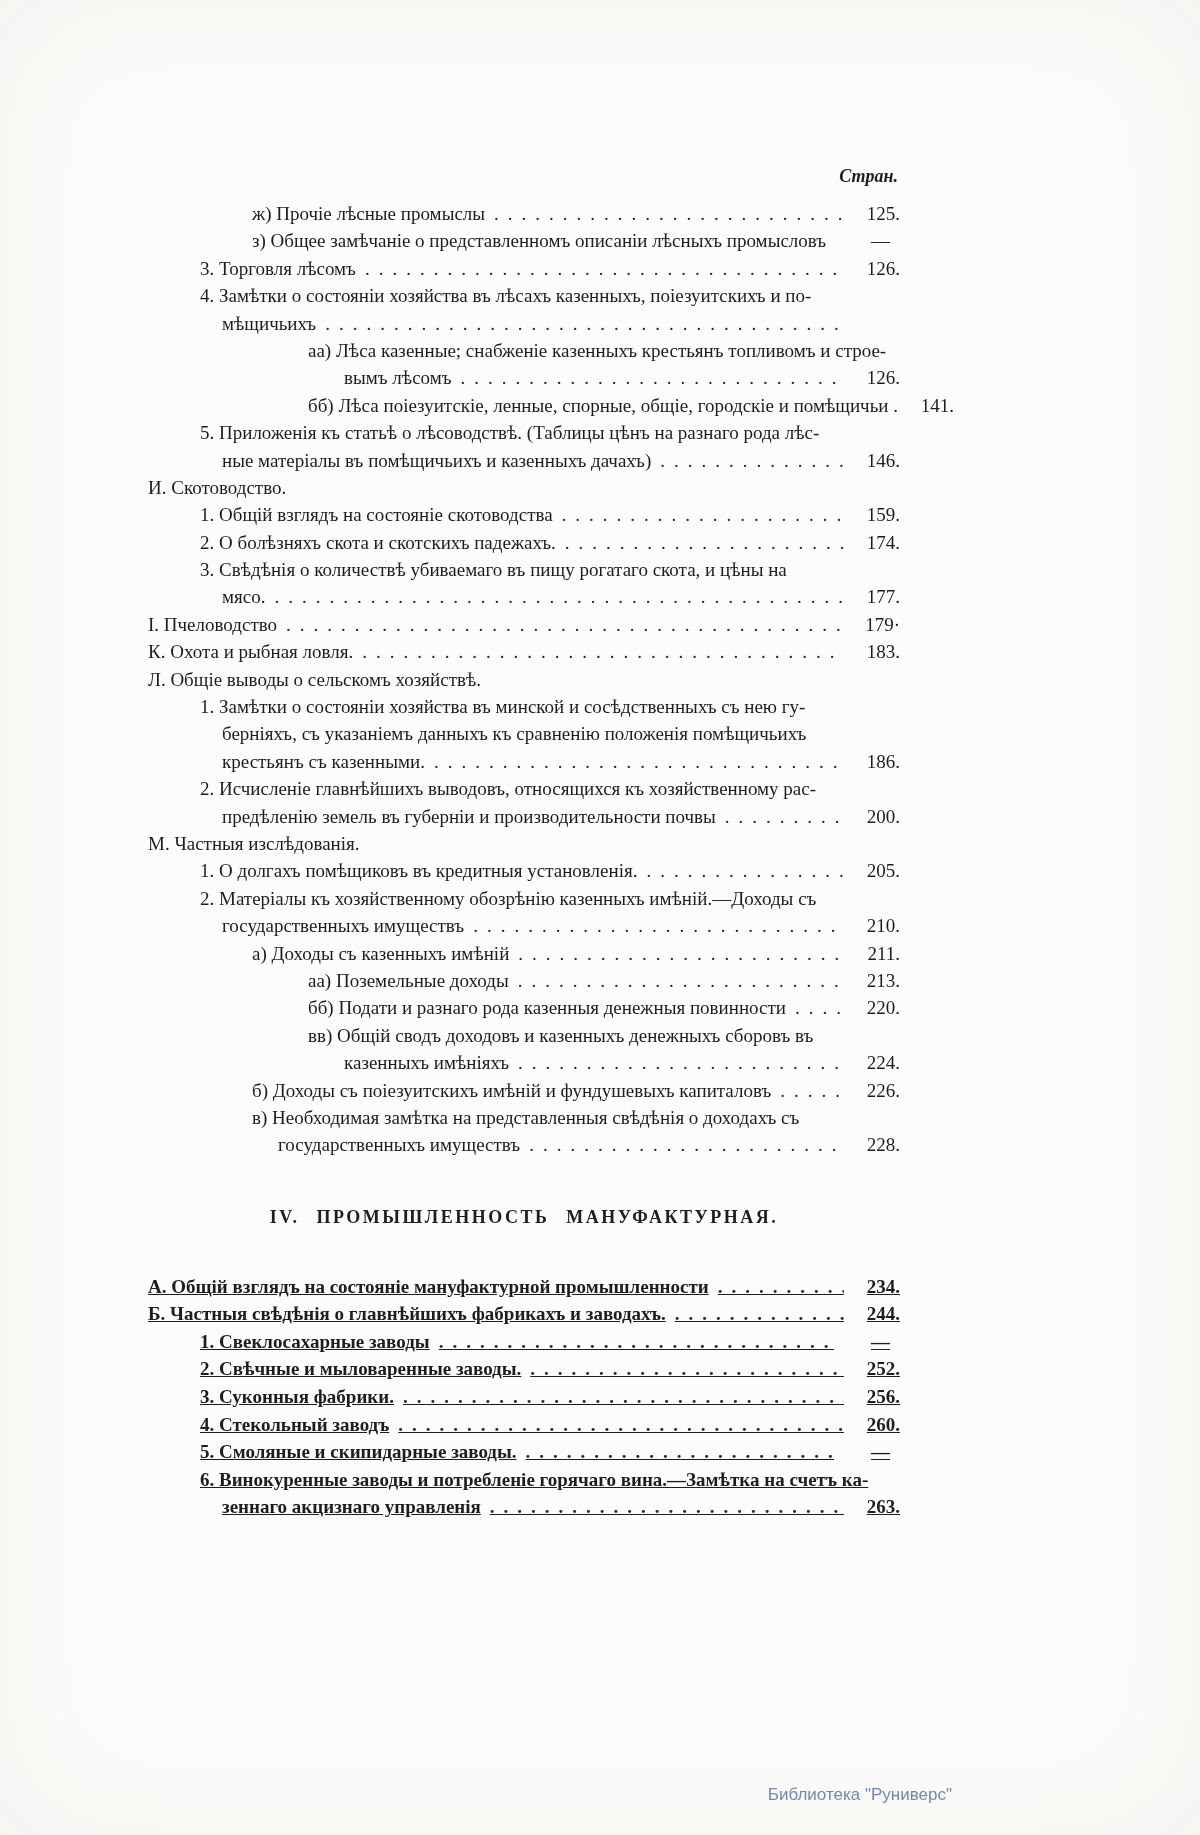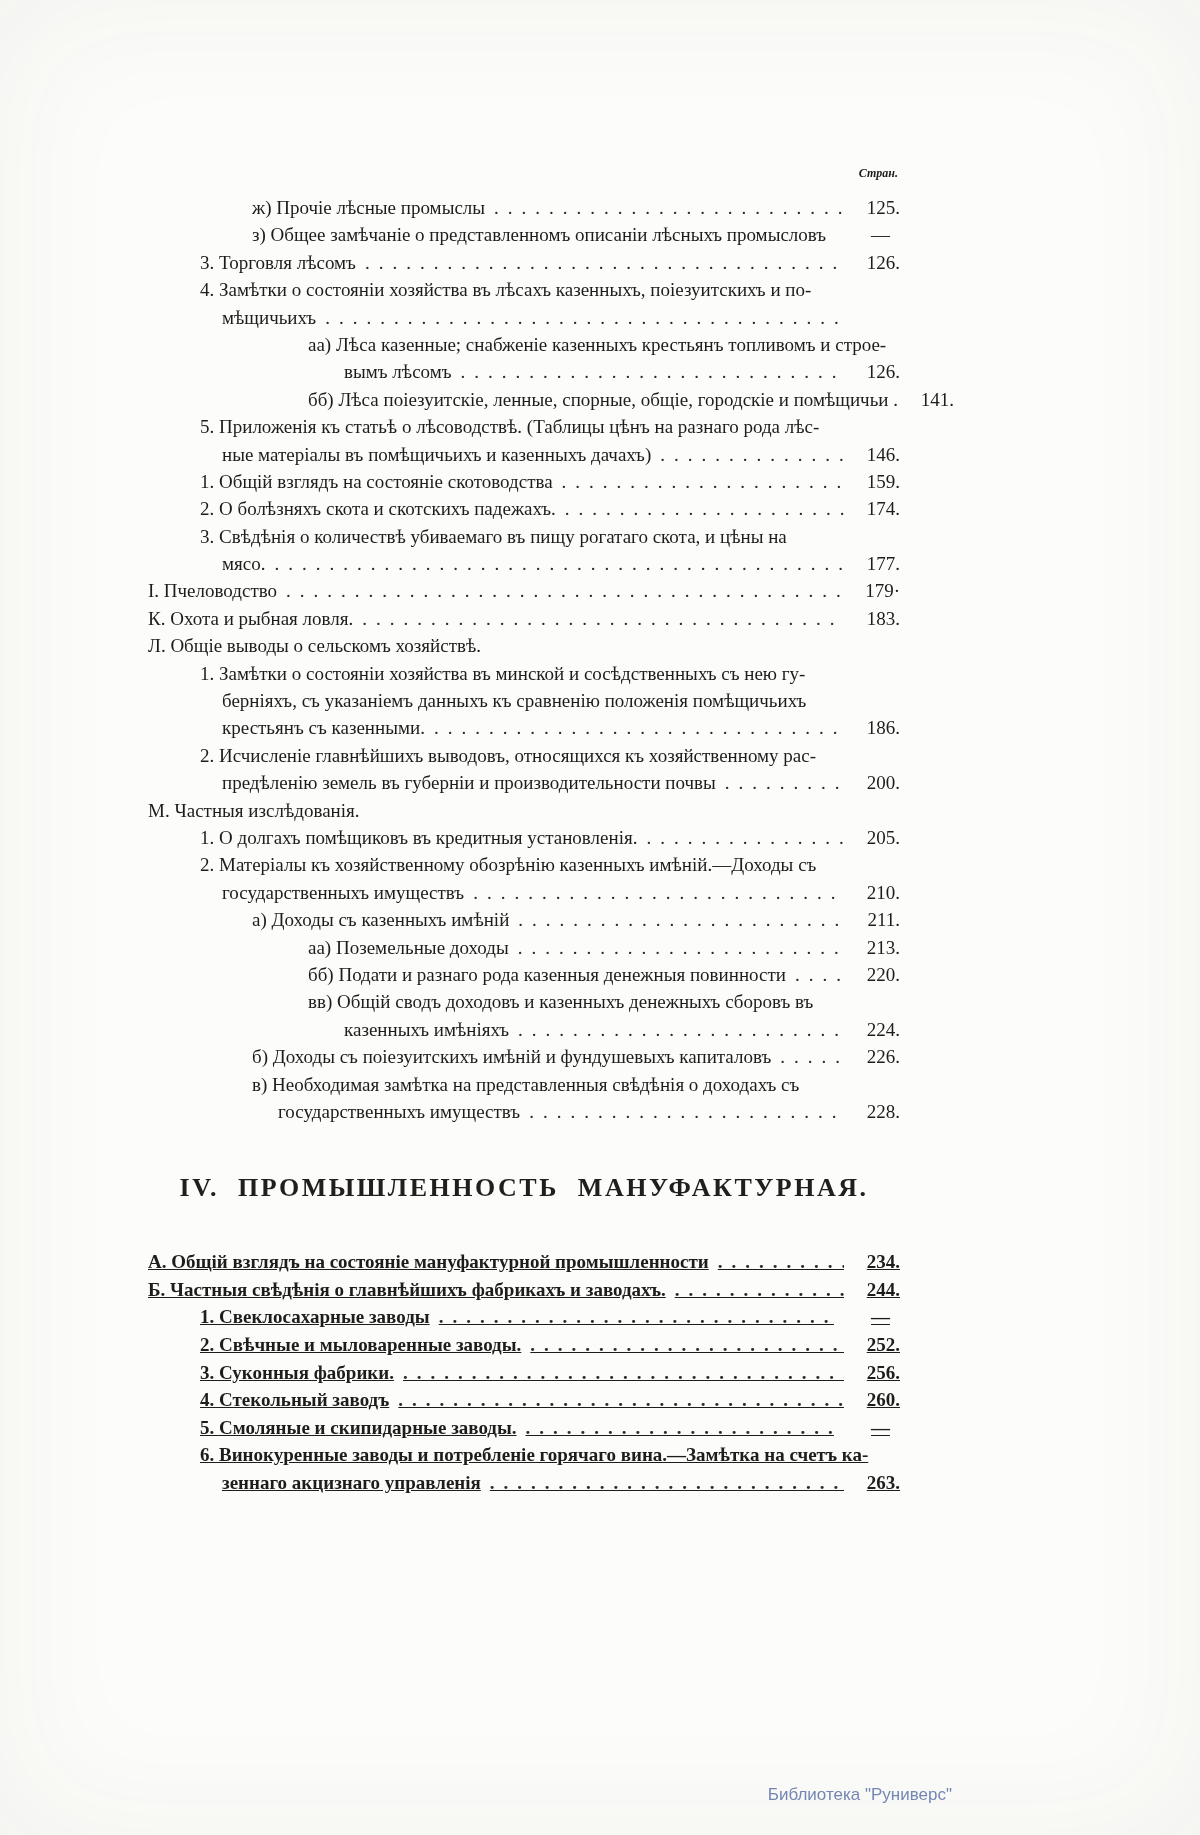--- a/index.html
+++ b/index.html
@@ -25,21 +25,21 @@
   .pageno-top{
     text-align:center;
     font-size:17px;
     letter-spacing:2px;
     color:#2a2a28;
   }
   .stran{
     text-align:right;
     font-style:italic;
     font-weight:bold;
-    font-size:12px;
+    font-size:18px;
     margin-top:22px;
     padding-right:2px;
   }
   .toc{
     margin-top:16px;
     font-size:19px;
   }
   .line{
     display:flex;
     align-items:baseline;
@@ -68,21 +68,21 @@
   .i-l1{padding-left:52px;}
   .i-l2{padding-left:104px;}
   .i-l3{padding-left:160px;}
   .i-c1{padding-left:74px;}
   .i-c2{padding-left:130px;}
   .i-c3{padding-left:196px;}
   .section-heading{
     margin-top:45px;
     text-align:center;
     font-weight:bold;
-    font-size:26px;
+    font-size:18px;
     letter-spacing:2.5px;
     word-spacing:10px;
     color:#201f1d;
   }
   #toc-block-2{margin-top:48px;}
   #toc-block-2 .line{font-weight:bold;height:27.6px;text-decoration:underline;}
   .watermark{
     position:absolute;
     right:248px;
     bottom:30px;
@@ -144,20 +144,25 @@
         <div class="line i-l1">
           <span class="text">5. Приложенія къ статьѣ о лѣсоводствѣ. (Таблицы цѣнъ на разнаго рода лѣс-</span>
           <span class="spacer"></span>
           <span class="page-num"></span>
         </div>
         <div class="line i-c1">
           <span class="text">ные матеріалы въ помѣщичьихъ и казенныхъ дачахъ)</span>
           <span class="dots">......................................................................</span>
           <span class="page-num">146.</span>
         </div>
+        <div class="line i-l0">
+          <span class="text">И. Скотоводство.</span>
+          <span class="spacer"></span>
+          <span class="page-num"></span>
+        </div>
         <div class="line i-l1">
           <span class="text">1. Общій взглядъ на состояніе скотоводства</span>
           <span class="dots">......................................................................</span>
           <span class="page-num">159.</span>
         </div>
         <div class="line i-l1">
           <span class="text">2. О болѣзняхъ скота и скотскихъ падежахъ.</span>
           <span class="dots">......................................................................</span>
           <span class="page-num">174.</span>
         </div>

